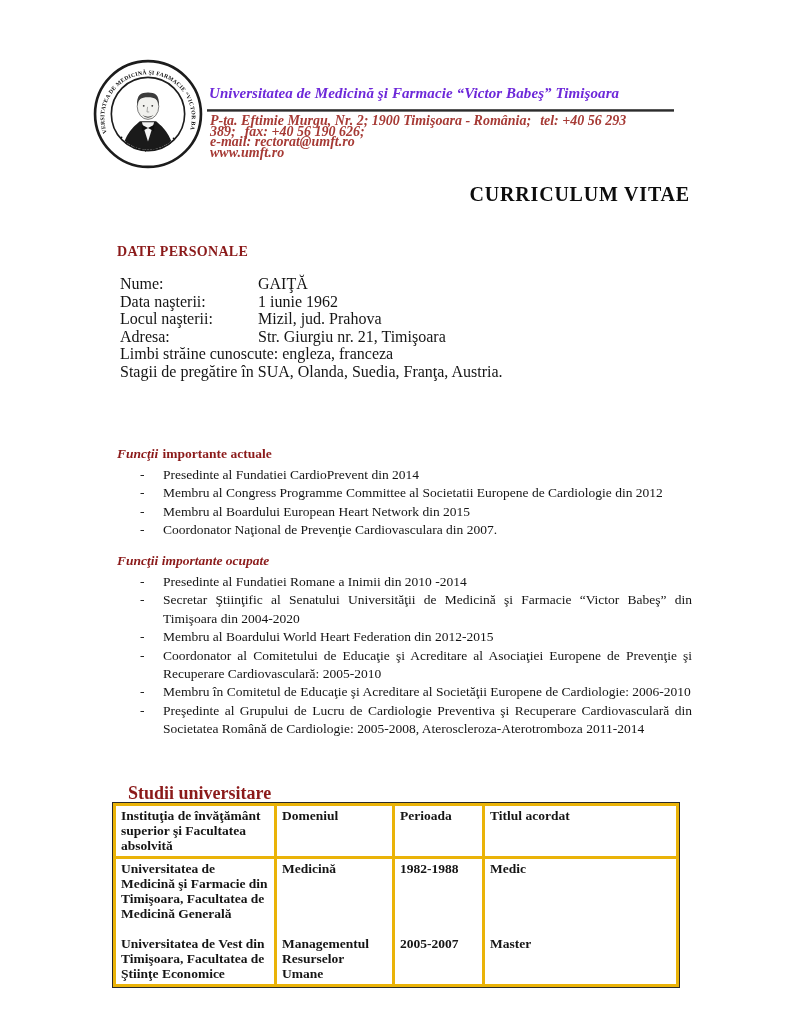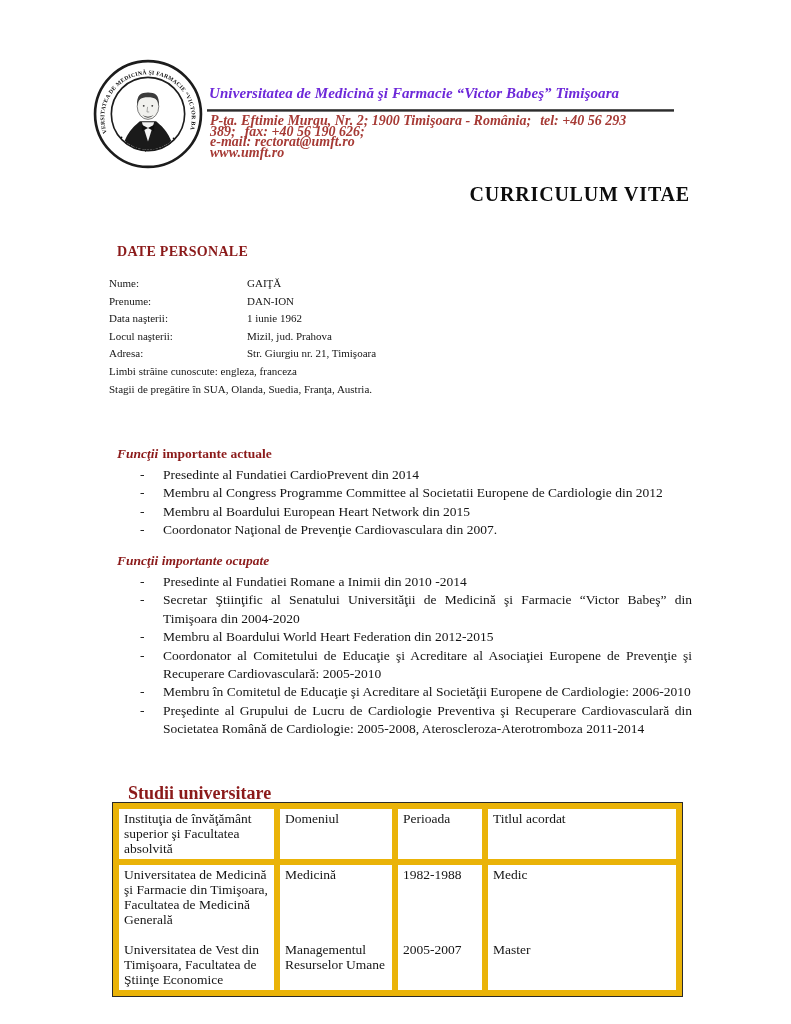--- a/index.html
+++ b/index.html
@@ -41,22 +41,22 @@
   }
   .h-roles { font-size:13.5px; font-weight:bold; color:#8B1A1A; }
   .h-roles .it { font-style:italic; }
   .h-roles .rest { margin-left:0.32em; }
   .h-cur { position:absolute; left:117px; top:446px; }
   .h-past { position:absolute; left:117px; top:553px; font-style:italic; }
   .h-studies { position:absolute; left:128px; top:783px; font-size:18px; font-weight:bold; color:#8B1A1A; }
 
   
   .personal {
-    position:absolute; left:109px; top:275px; width:560px;
-    font-size:11px; line-height:17.6px;
+    position:absolute; left:120px; top:275px; width:560px;
+    font-size:16px; line-height:17.6px;
   }
   .pfield .plabel { display:inline-block; width:138px; }
 
   
   .bullets {
     position:absolute; left:140px; width:552px;
     font-size:13.5px; line-height:18.4px;
   }
   .bl-cur  { top:466px; }
   .bl-past { top:573px; }
@@ -64,22 +64,22 @@
   .bullet .dash { width:23px; flex:0 0 23px; }
   .bullet .btext { flex:1; text-align:justify; }
 
   
   .studies-table {
     position:absolute; left:113px; top:803px; width:563px;
     border-collapse:collapse; table-layout:fixed;
     font-size:13.5px; line-height:15px;
   }
   .studies-table th, .studies-table td {
-    border:6px solid #eab308; vertical-align:top; text-align:left;
-    padding:2px 5px 3px 5px; font-weight:normal; overflow:hidden;
+    border:3px solid #eab308; vertical-align:top; text-align:left;
+    padding:2px 5px 3px 5px; font-weight:bold; overflow:hidden;
   }
   .studies-table { border:2px solid #2a2a2a; outline:1px solid #2a2a2a; }
   .studies-table thead th { height:30px; }
   .cell-e1 { height:75px; }
 </style>
 </head>
 <body>
 
 <div class="page">
 
@@ -127,23 +127,20 @@
 
   <div class="doc-title">CURRICULUM VITAE</div>
 
   <div class="h-personal">DATE PERSONALE</div>
 
   <div class="personal">
     <div class="pfield">
       <span class="plabel">Nume:</span><span>GAIŢĂ</span>
     </div>
     <div class="pfield">
-      <span class="plabel">Prenume:</span><span>DAN-ION</span>
-    </div>
-    <div class="pfield">
       <span class="plabel">Data naşterii:</span><span>1 iunie 1962</span>
     </div>
     <div class="pfield">
       <span class="plabel">Locul naşterii:</span><span>Mizil, jud. Prahova</span>
     </div>
     <div class="pfield">
       <span class="plabel">Adresa:</span><span>Str. Giurgiu nr. 21, Timişoara</span>
     </div>
     <div>Limbi străine cunoscute: engleza, franceza</div>
     <div>Stagii de pregătire în SUA, Olanda, Suedia, Franţa, Austria.</div>

